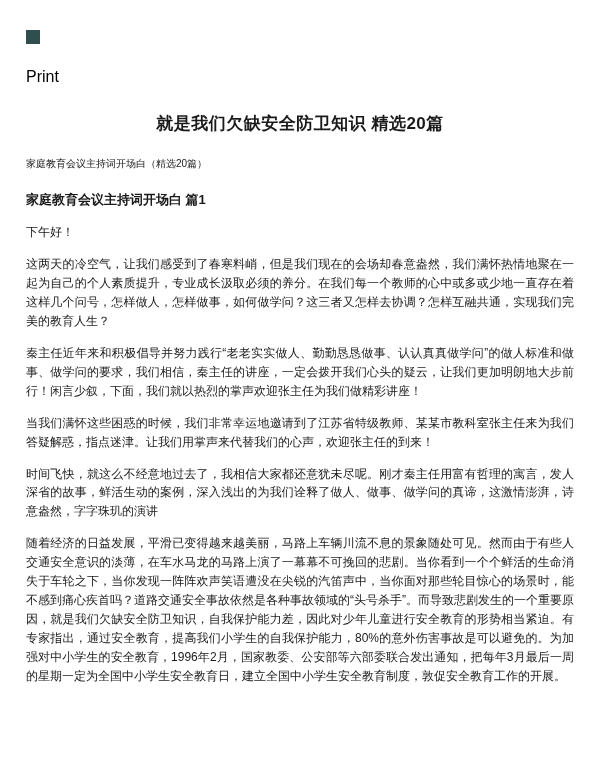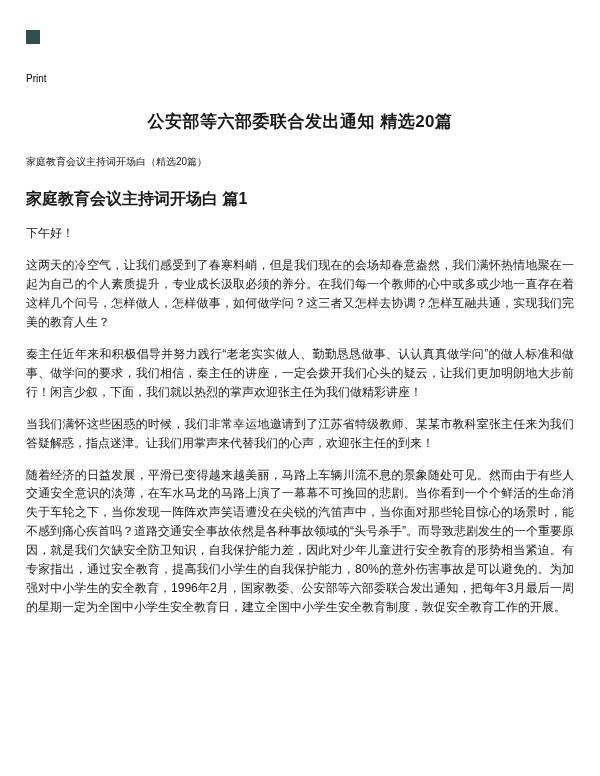--- a/index.html
+++ b/index.html
@@ -18,69 +18,70 @@
     padding: 30px 26px 30px 26px;
   }
   .logo-square {
     width: 14px;
     height: 14px;
     background: #2f4f4f;
     margin: 0 0 24px 0;
   }
   .print-link {
     display: inline-block;
-    font-size: 10px;
+    font-size: 16px;
     color: #000000;
     text-decoration: none;
     margin: 0 0 20px 0;
     cursor: pointer;
   }
   .doc-title {
     font-size: 17px;
     font-weight: bold;
     text-align: center;
     margin: 6px 0 22px 0;
     letter-spacing: 0.5px;
   }
   .doc-subtitle {
     font-size: 10px;
     margin: 0 0 18px 0;
   }
   .section-heading {
-    font-size: 16px;
+    font-size: 13px;
     font-weight: bold;
     margin: 20px 0 14px 0;
   }
   .para {
     font-size: 12px;
     line-height: 1.58;
     text-align: justify;
     margin: 0 0 13px 0;
   }
 </style>
 </head>
 <body>
 
 <div class="page">
 
   <div class="logo-square"></div>
 
   <a class="print-link">Print</a>
 
-  <h1 class="doc-title">公安部等六部委联合发出通知 精选20篇</h1>
+  <h1 class="doc-title">就是我们欠缺安全防卫知识 精选20篇</h1>
 
   <p class="doc-subtitle">家庭教育会议主持词开场白（精选20篇）</p>
 
   <section>
     <h2 class="section-heading">家庭教育会议主持词开场白 篇1</h2>
 
     <p class="para">下午好！</p>
     <p class="para">这两天的冷空气，让我们感受到了春寒料峭，但是我们现在的会场却春意盎然，我们满怀热情地聚在一起为自己的个人素质提升，专业成长汲取必须的养分。在我们每一个教师的心中或多或少地一直存在着这样几个问号，怎样做人，怎样做事，如何做学问？这三者又怎样去协调？怎样互融共通，实现我们完美的教育人生？</p>
     <p class="para">秦主任近年来和积极倡导并努力践行“老老实实做人、勤勤恳恳做事、认认真真做学问”的做人标准和做事、做学问的要求，我们相信，秦主任的讲座，一定会拨开我们心头的疑云，让我们更加明朗地大步前行！闲言少叙，下面，我们就以热烈的掌声欢迎张主任为我们做精彩讲座！</p>
     <p class="para">当我们满怀这些困惑的时候，我们非常幸运地邀请到了江苏省特级教师、某某市教科室张主任来为我们答疑解惑，指点迷津。让我们用掌声来代替我们的心声，欢迎张主任的到来！</p>
+    <p class="para">时间飞快，就这么不经意地过去了，我相信大家都还意犹未尽呢。刚才秦主任用富有哲理的寓言，发人深省的故事，鲜活生动的案例，深入浅出的为我们诠释了做人、做事、做学问的真谛，这激情澎湃，诗意盎然，字字珠玑的演讲</p>
   </section>
 
   <section>
 
     <p class="para">随着经济的日益发展，平滑已变得越来越美丽，马路上车辆川流不息的景象随处可见。然而由于有些人交通安全意识的淡薄，在车水马龙的马路上演了一幕幕不可挽回的悲剧。当你看到一个个鲜活的生命消失于车轮之下，当你发现一阵阵欢声笑语遭没在尖锐的汽笛声中，当你面对那些轮目惊心的场景时，能不感到痛心疾首吗？道路交通安全事故依然是各种事故领域的“头号杀手”。而导致悲剧发生的一个重要原因，就是我们欠缺安全防卫知识，自我保护能力差，因此对少年儿童进行安全教育的形势相当紧迫。有专家指出，通过安全教育，提高我们小学生的自我保护能力，80%的意外伤害事故是可以避免的。为加强对中小学生的安全教育，1996年2月，国家教委、公安部等六部委联合发出通知，把每年3月最后一周的星期一定为全国中小学生安全教育日，建立全国中小学生安全教育制度，敦促安全教育工作的开展。</p>
   </section>
 
 </div>
 
 </body></html>

